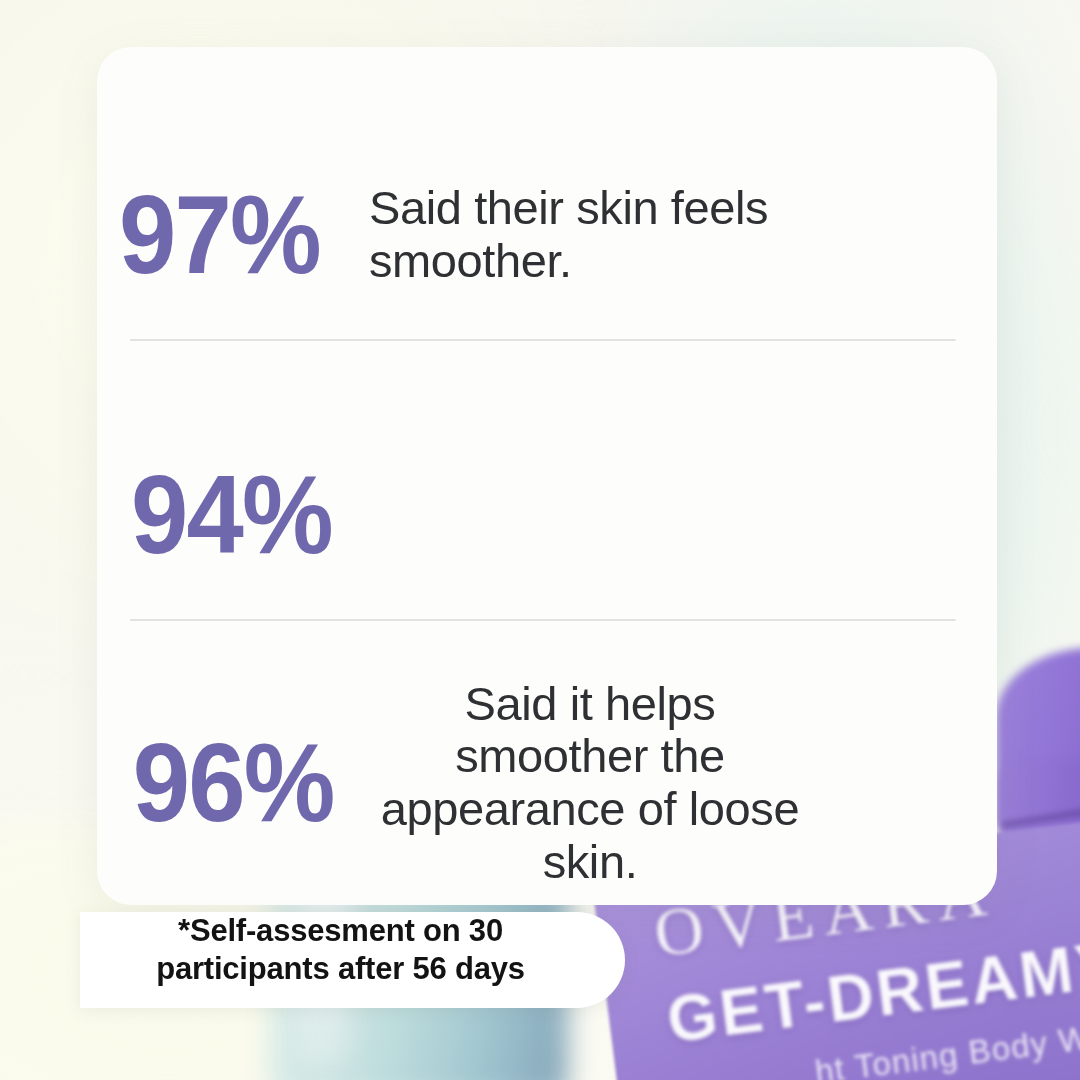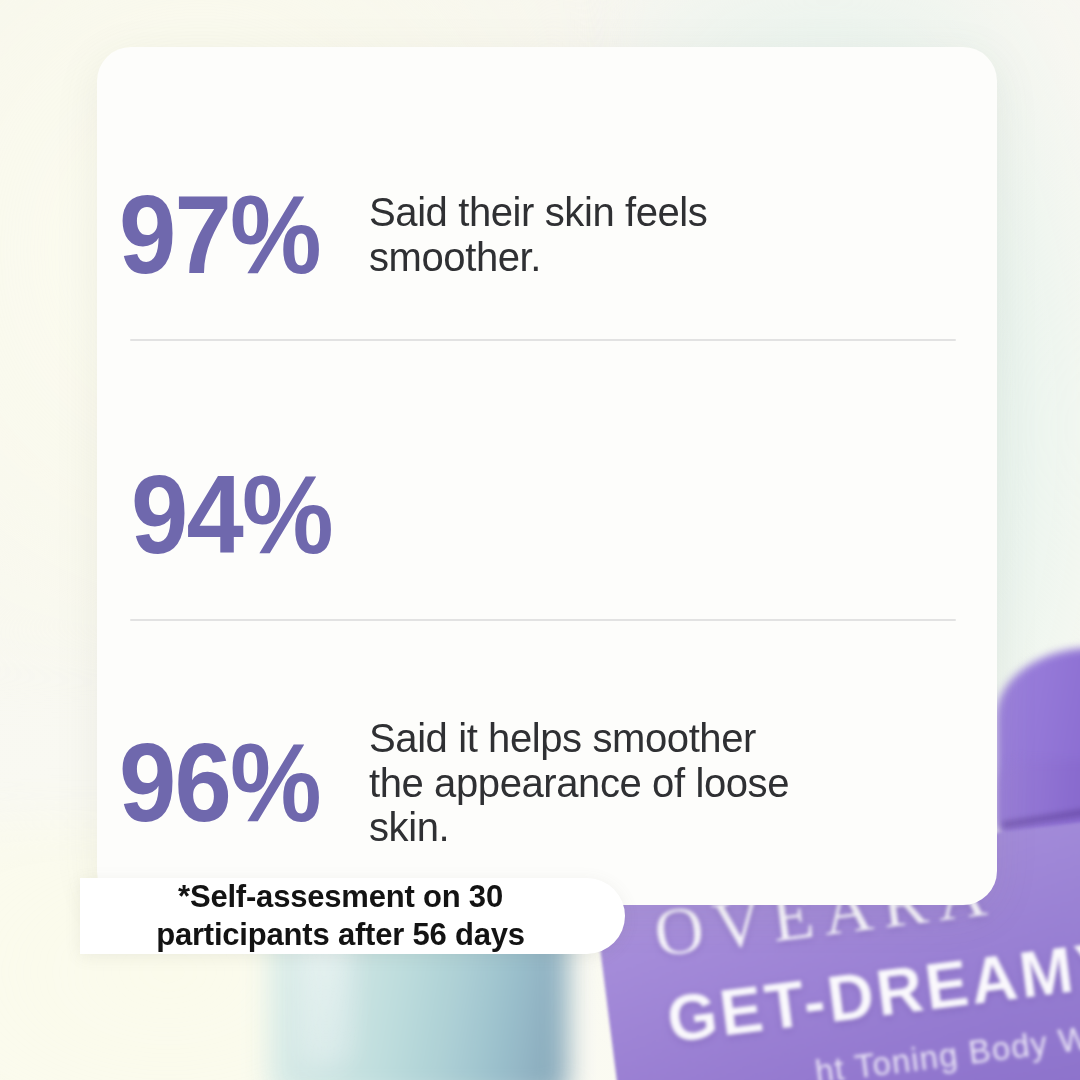--- a/index.html
+++ b/index.html
@@ -213,42 +213,42 @@
 
   .stat-row {
     position: absolute;
     left: 0;
     width: 732px;
     display: flex;
     align-items: center;
   }
   .stat-row.r0 { top: 108px;  height: 160px; }
   .stat-row.r1 { top: 388px;  height: 160px; margin-left: 12px; }
-  .stat-row.r2 { top: 630px;  height: 212px; }
+  .stat-row.r2 { top: 630px;  height: 212px; text-align: center; }
 
   .stat-value {
     flex: 0 0 auto;
     width: 272px;
     padding-left: 24px;
     box-sizing: border-box;
     color: #6f68ad;
     font-family: "Liberation Sans Narrow", "Liberation Sans", sans-serif;
     font-weight: 700;
     font-size: 112px;
     line-height: 1;
     letter-spacing: -2px;
     transform: scaleX(0.92);
     transform-origin: left center;
     white-space: nowrap;
   }
 
   .stat-text {
     flex: 1 1 auto;
     color: #2f3033;
-    font-size: 40px;
+    font-size: 47px;
     line-height: 1.12;
     font-weight: 400;
     letter-spacing: -0.4px;
     padding-right: 18px;
   }
 
   .divider {
     position: absolute;
     left: 33px;
     width: 826px;
@@ -256,27 +256,27 @@
     background: #e2e2e2;
     border-radius: 2px;
   }
   .divider.d0 { top: 292px; }
   .divider.d1 { top: 572px; }
 
   
   .footnote {
     position: absolute;
     left: 80px;
-    top: 878px;
+    top: 912px;
     width: 545px;
-    height: 76px;
+    height: 96px;
     background: #ffffff;
     border-radius: 0 49px 49px 0;
     display: flex;
-    align-items: flex-end;
+    align-items: flex-start;
     justify-content: center;
     box-shadow: 0 3px 16px rgba(110,110,100,0.10);
   }
   .footnote-text {
     color: #131313;
     font-size: 31px;
     font-weight: 700;
     line-height: 1.22;
     text-align: center;
     letter-spacing: -0.2px;

